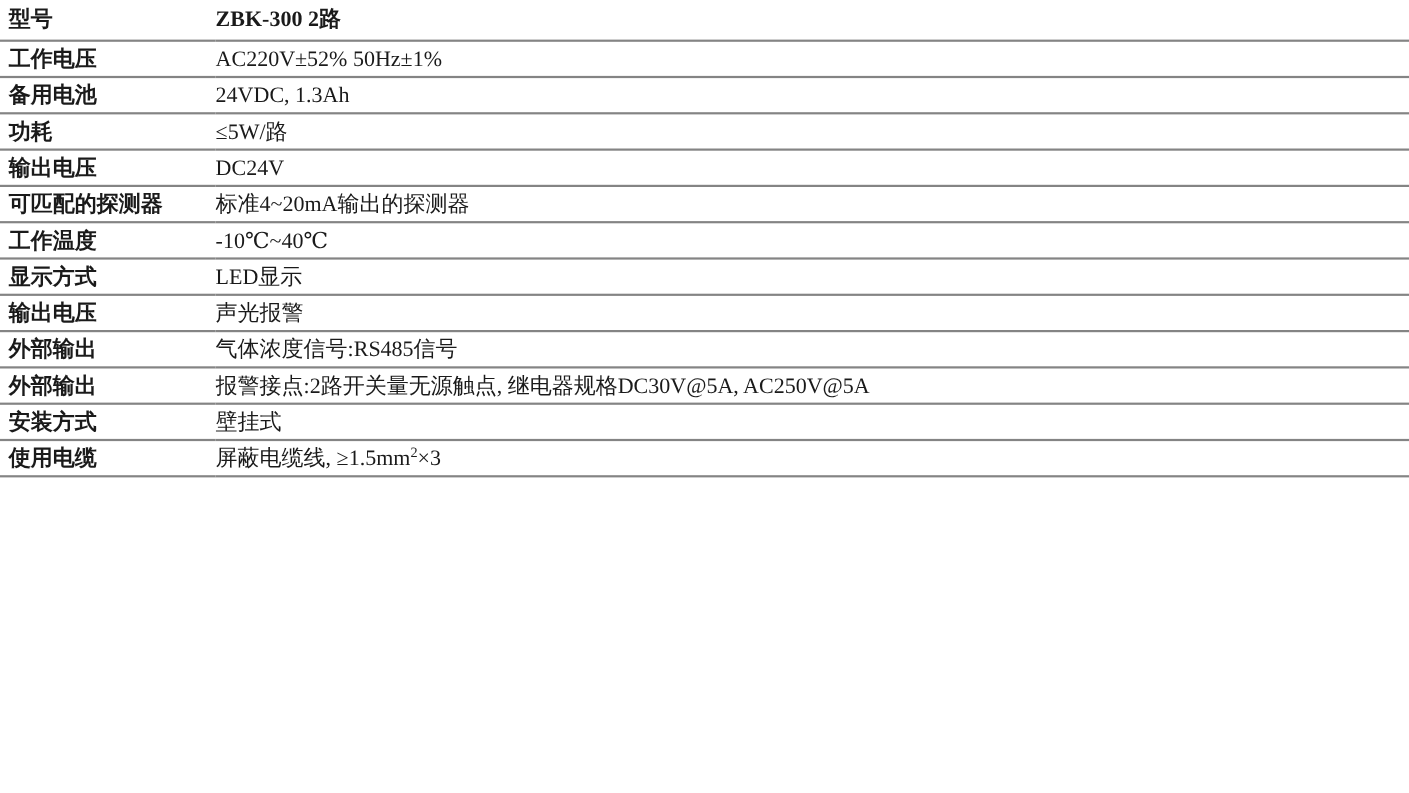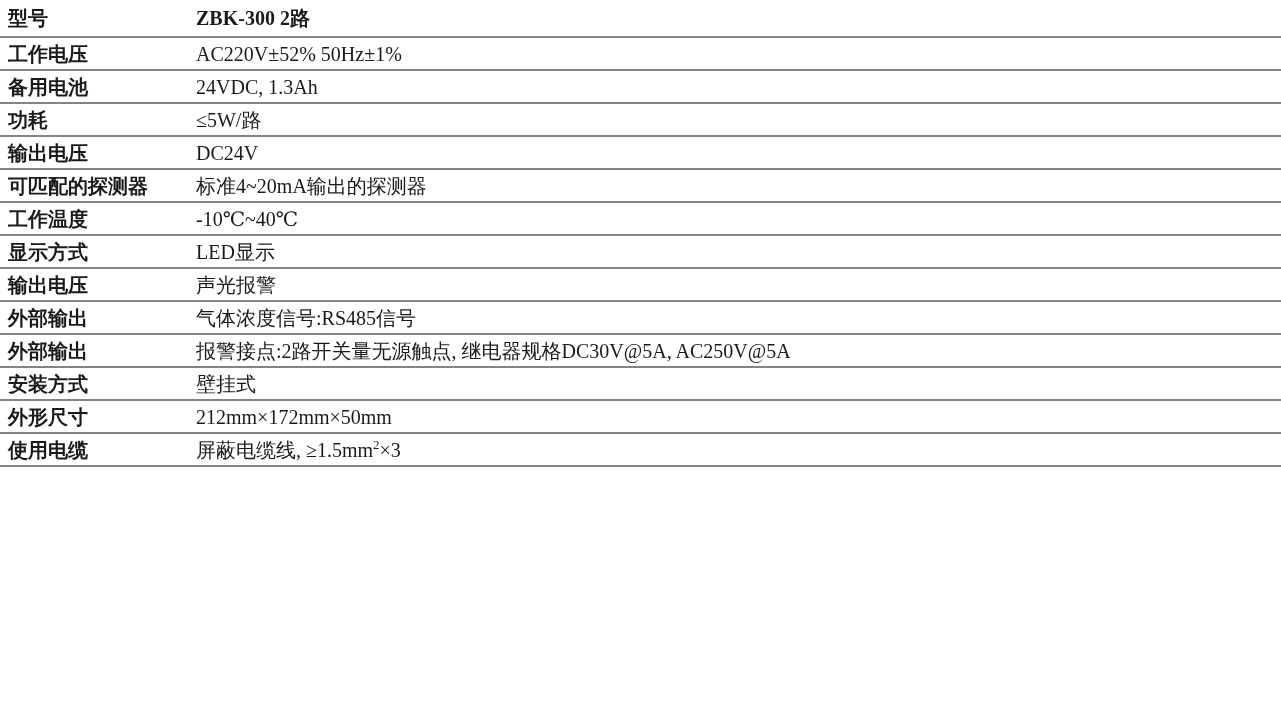--- a/index.html
+++ b/index.html
@@ -117,23 +117,19 @@
     <th class="label-cell">外部输出</th>
     <td class="value-cell">报警接点:2路开关量无源触点, 继电器规格DC30V@5A, AC250V@5A</td>
   </tr>
 
   <tr>
     <th class="label-cell">安装方式</th>
     <td class="value-cell">壁挂式</td>
   </tr>
 
 
-  <tr>
-    <th class="label-cell">外形尺寸</th>
-    <td class="value-cell">212mm×172mm×50mm</td>
-  </tr>
 
   <tr>
     <th class="label-cell">使用电缆</th>
     <td class="value-cell">屏蔽电缆线, ≥1.5mm<sup class="sq">2</sup>×3</td>
   </tr>
 </tbody>
 </table>
 
 </body></html>

